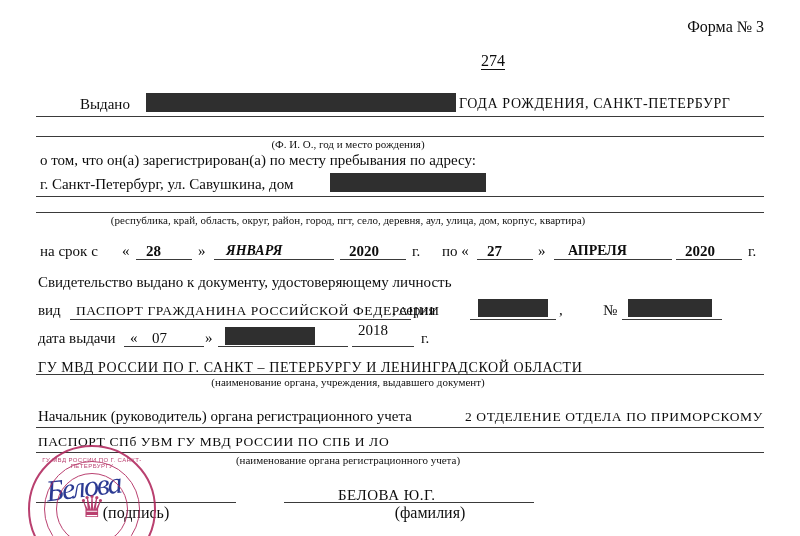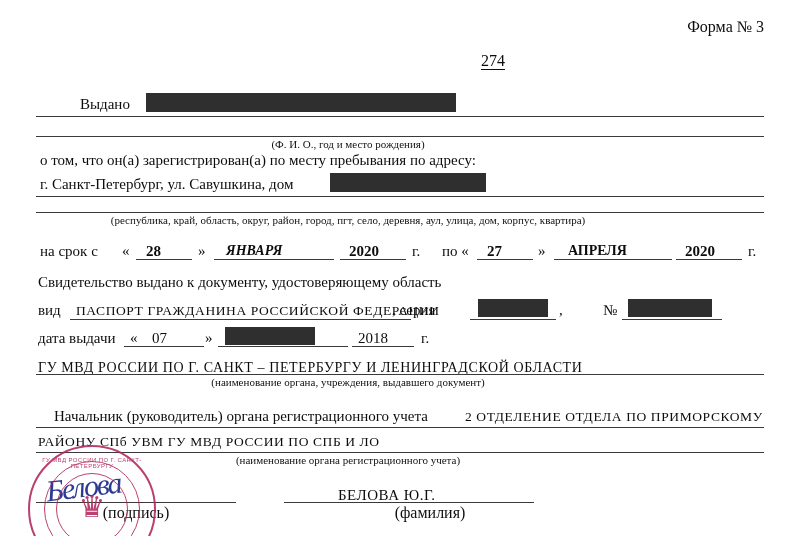--- a/index.html
+++ b/index.html
@@ -156,20 +156,21 @@
 <body>
 
 <div class="page">
 
   <div class="form-no">Форма № 3</div>
 
   <div class="title-num">274</div>
 
   <div class="t" style="left:80px; top:96px;">Выдано</div>
   <div class="redact" style="left:146px; top:93px; width:310px; height:19px;"></div>
+  <div class="t spaced" style="left:459px; top:96px; font-size:14px;">ГОДА РОЖДЕНИЯ, САНКТ-ПЕТЕРБУРГ</div>
   <div class="rule" style="left:36px; top:116px; width:728px;"></div>
   <div class="rule" style="left:36px; top:136px; width:728px;"></div>
   <div class="caption" style="left:0; top:138px;">(Ф. И. О., год и место рождения)</div>
 
   <div class="t" style="left:40px; top:152px;">о том, что он(а) зарегистрирован(а) по месту пребывания по адресу:</div>
 
   <div class="t" style="left:40px; top:176px;">г. Санкт-Петербург, ул. Савушкина, дом</div>
   <div class="redact" style="left:330px; top:173px; width:156px; height:19px;"></div>
   <div class="rule" style="left:36px; top:196px; width:728px;"></div>
   <div class="rule" style="left:36px; top:212px; width:728px;"></div>
@@ -188,52 +189,52 @@
   <div class="t" style="left:442px; top:243px;">по «</div>
   <div class="t" style="left:487px; top:243px; font-weight:bold;">27</div>
   <div class="rule" style="left:477px; top:259px; width:56px;"></div>
   <div class="t" style="left:538px; top:243px;">»</div>
   <div class="t" style="left:568px; top:243px; font-weight:bold; font-size:14px;">АПРЕЛЯ</div>
   <div class="rule" style="left:554px; top:259px; width:118px;"></div>
   <div class="t" style="left:685px; top:243px; font-weight:bold;">2020</div>
   <div class="rule" style="left:676px; top:259px; width:66px;"></div>
   <div class="t" style="left:748px; top:243px;">г.</div>
 
-  <div class="t" style="left:38px; top:274px;">Свидетельство выдано к документу, удостоверяющему область</div>
+  <div class="t" style="left:38px; top:274px;">Свидетельство выдано к документу, удостоверяющему личность</div>
 
   <div class="t" style="left:38px; top:302px;">вид</div>
   <div class="t spaced" style="left:76px; top:303px; font-size:13.5px;">ПАСПОРТ ГРАЖДАНИНА РОССИЙСКОЙ ФЕДЕРАЦИИ</div>
   <div class="rule" style="left:70px; top:319px; width:341px;"></div>
   <div class="t" style="left:392px; top:302px;">, серия</div>
   <div class="redact" style="left:478px; top:299px; width:70px; height:18px;"></div>
   <div class="rule" style="left:470px; top:319px; width:86px;"></div>
   <div class="t" style="left:559px; top:302px;">,</div>
   <div class="t" style="left:603px; top:302px;">№</div>
   <div class="redact" style="left:628px; top:299px; width:84px; height:18px;"></div>
   <div class="rule" style="left:622px; top:319px; width:100px;"></div>
 
   <div class="t" style="left:38px; top:330px;">дата выдачи</div>
   <div class="t" style="left:130px; top:330px;">«</div>
   <div class="t" style="left:152px; top:330px;">07</div>
   <div class="rule" style="left:124px; top:346px; width:80px;"></div>
   <div class="t" style="left:205px; top:330px;">»</div>
   <div class="redact" style="left:225px; top:327px; width:90px; height:18px;"></div>
   <div class="rule" style="left:218px; top:346px; width:130px;"></div>
-  <div class="t" style="left:358px; top:330px;">2018</div>
+  <div class="t" style="left:358px; top:322px;">2018</div>
   <div class="rule" style="left:352px; top:346px; width:62px;"></div>
   <div class="t" style="left:421px; top:330px;">г.</div>
 
   <div class="t spaced" style="left:38px; top:360px; font-size:14px;">ГУ  МВД  РОССИИ  ПО  Г. САНКТ – ПЕТЕРБУРГУ  И  ЛЕНИНГРАДСКОЙ ОБЛАСТИ</div>
   <div class="rule" style="left:36px; top:374px; width:728px;"></div>
   <div class="caption" style="left:0; top:376px;">(наименование органа, учреждения, выдавшего документ)</div>
 
-  <div class="t" style="left:38px; top:408px;margin-left:16px;">Начальник (руководитель) органа регистрационного учета</div>
+  <div class="t" style="left:38px; top:408px;">Начальник (руководитель) органа регистрационного учета</div>
   <div class="t spaced" style="left:465px; top:409px; font-size:13.5px;">2 ОТДЕЛЕНИЕ ОТДЕЛА  ПО ПРИМОРСКОМУ</div>
   <div class="rule" style="left:36px; top:427px; width:728px;"></div>
-  <div class="t spaced" style="left:38px; top:434px; font-size:13.5px;">РАЙОНУ СПб УВМ  ГУ  МВД  РОССИИ  ПО СПБ  И  ЛО</div>
+  <div class="t spaced" style="left:38px; top:434px; font-size:13.5px;">ПАСПОРТ СПб УВМ  ГУ  МВД  РОССИИ  ПО СПБ  И  ЛО</div>
   <div class="rule" style="left:36px; top:452px; width:728px;"></div>
   <div class="caption" style="left:0; top:454px;">(наименование органа регистрационного учета)</div>
 
   <div class="signature">Белова</div>
   <div class="rule" style="left:36px; top:502px; width:200px;"></div>
   <div class="caption-l" style="left:86px; top:504px; width:100px;">(подпись)</div>
 
   <div class="t" style="left:338px; top:487px; font-size:15px; letter-spacing:0.5px;">БЕЛОВА Ю.Г.</div>
   <div class="rule" style="left:284px; top:502px; width:250px;"></div>
   <div class="caption-l" style="left:360px; top:504px; width:140px;">(фамилия)</div>

